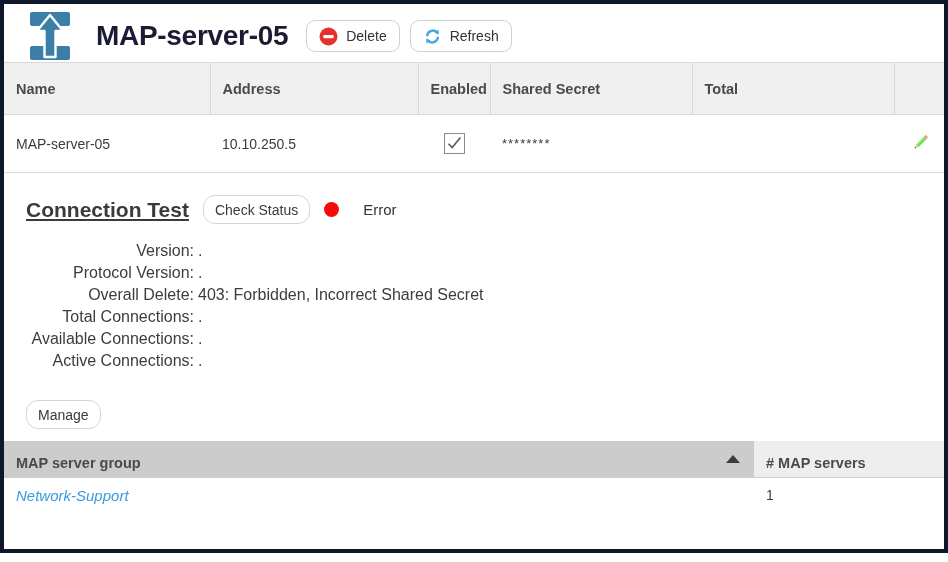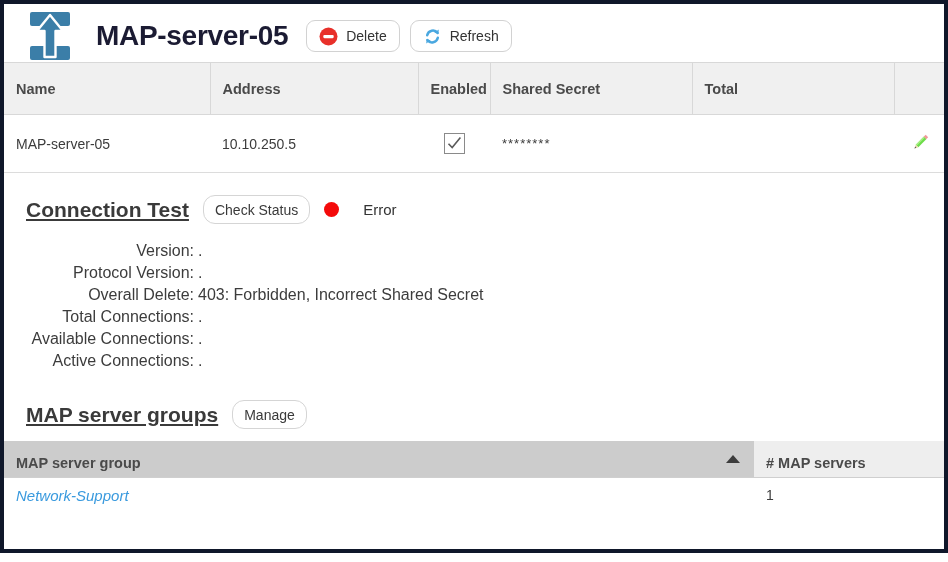--- a/index.html
+++ b/index.html
@@ -332,21 +332,20 @@
       <span class="detail-label">Available Connections:</span>
       <span class="detail-value">.</span>
     </div>
     <div class="detail-row">
       <span class="detail-label">Active Connections:</span>
       <span class="detail-value">.</span>
     </div>
   </div>
 
   <div class="section-row" style="padding-top:28px">
-    <div class="section-title">MAP server groups</div>
     <button class="plain-btn">Manage</button>
   </div>
 
   <table class="grp-table">
     <colgroup>
           <col style="width:750px">
           <col style="width:194px">
         </colgroup>
     <thead>
       <tr>

